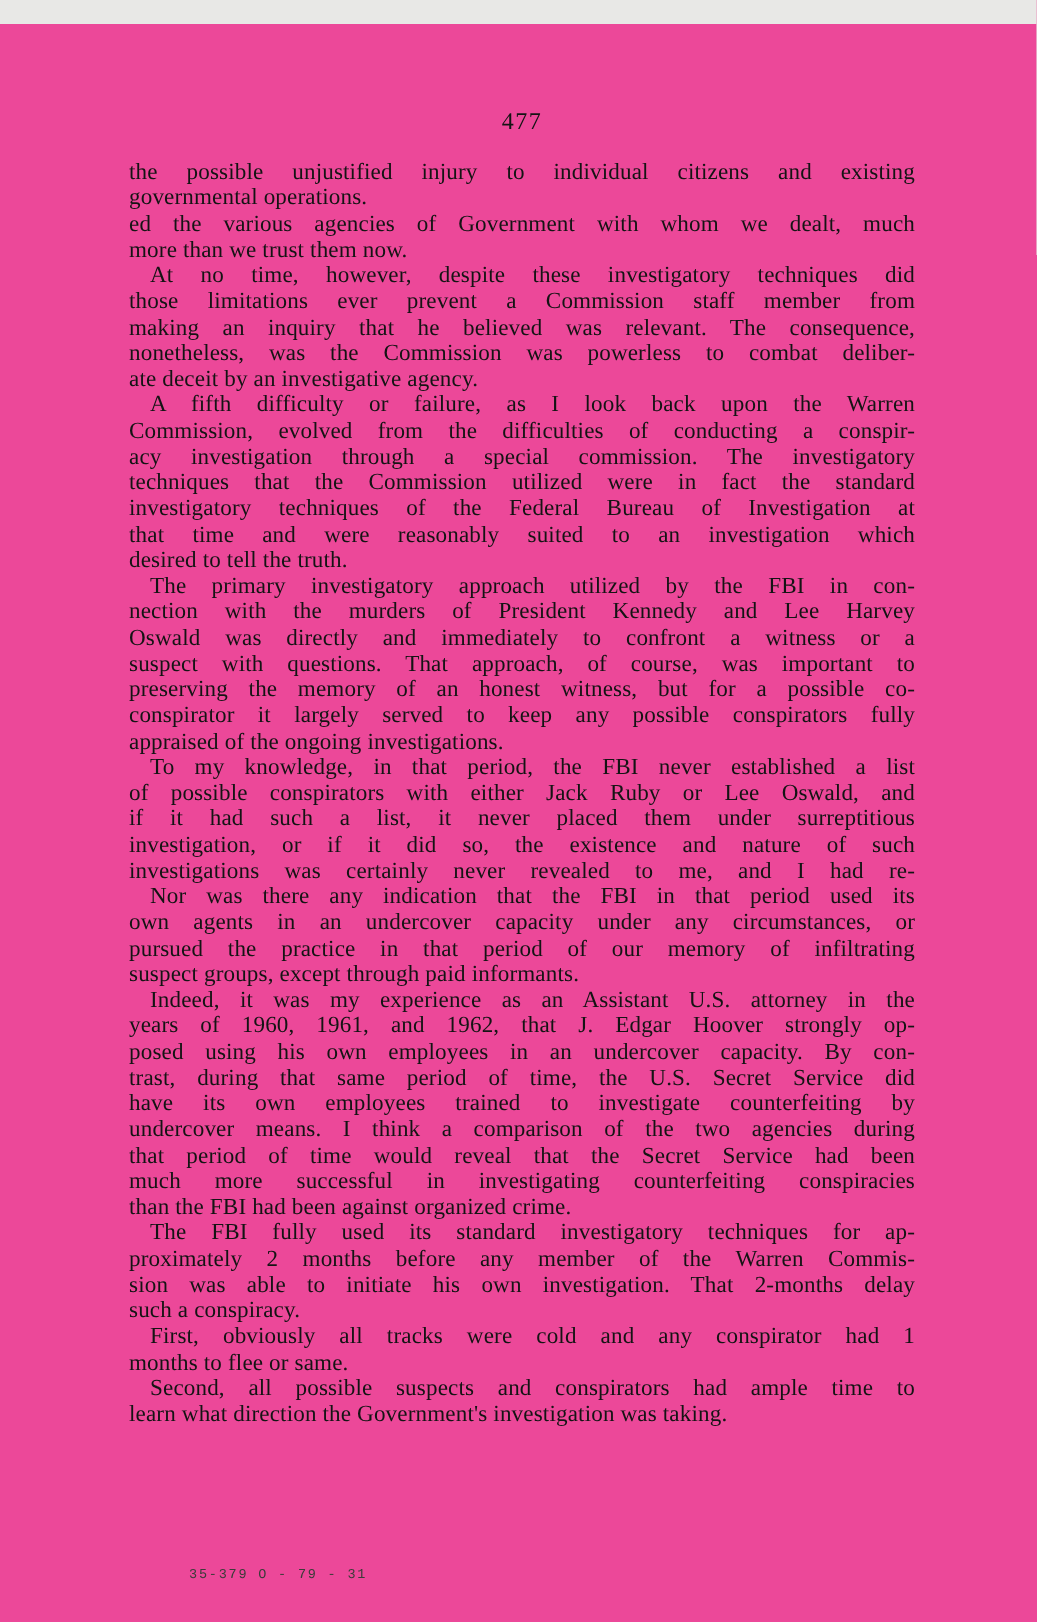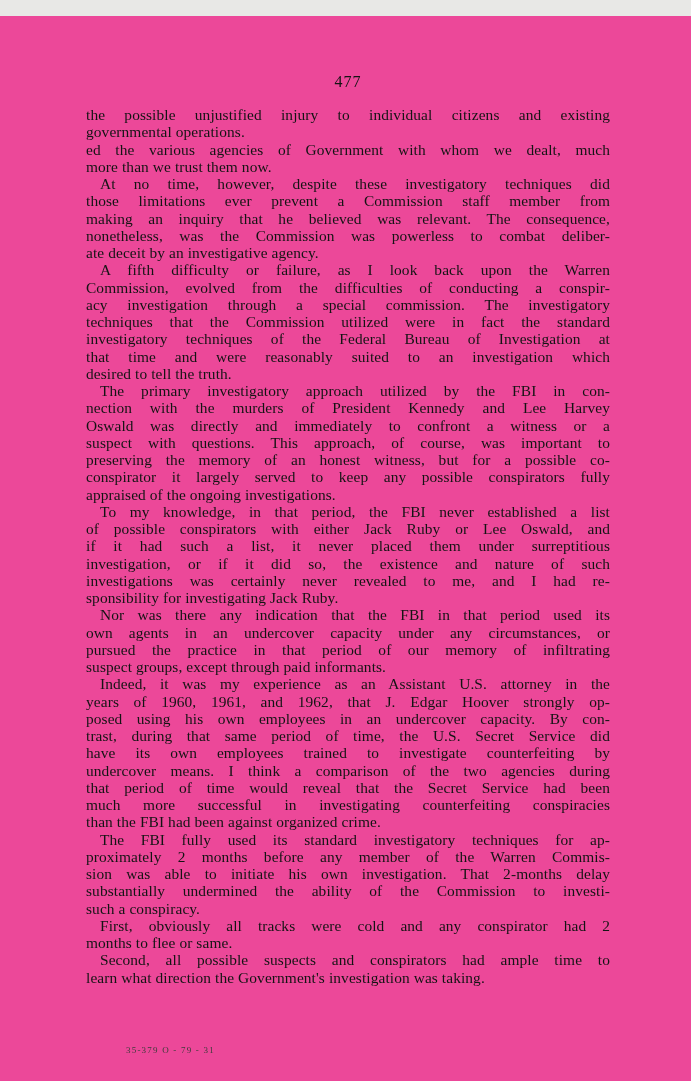--- a/index.html
+++ b/index.html
@@ -51,21 +51,21 @@
   .line.indent {
     text-indent: 14px;
   }
   .print-code {
     position: absolute;
     top: 1029px;
     left: 126px;
     font-size: 9px;
     letter-spacing: 1.2px;
     color: #3c3c3a;
-    font-family: Liberation Serif, serif;
+    font-family: Liberation Mono, monospace;
   }
 </style>
 </head>
 <body>
 
 <div class="page">
   <div class="page-number">477</div>
 
   <div class="body-text" id="body-text">
       <div class="paragraph">
@@ -89,32 +89,31 @@
         <div class="line">acy investigation through a special commission. The investigatory</div>
         <div class="line">techniques that the Commission utilized were in fact the standard</div>
         <div class="line">investigatory techniques of the Federal Bureau of Investigation at</div>
         <div class="line">that time and were reasonably suited to an investigation which</div>
         <div class="line last">desired to tell the truth.</div>
       </div>
       <div class="paragraph">
         <div class="line indent">The primary investigatory approach utilized by the FBI in con-</div>
         <div class="line">nection with the murders of President Kennedy and Lee Harvey</div>
         <div class="line">Oswald was directly and immediately to confront a witness or a</div>
-        <div class="line">suspect with questions. This approach, of course, was important to</div>
+        <div class="line">suspect with questions. That approach, of course, was important to</div>
         <div class="line">preserving the memory of an honest witness, but for a possible co-</div>
         <div class="line">conspirator it largely served to keep any possible conspirators fully</div>
         <div class="line last">appraised of the ongoing investigations.</div>
       </div>
       <div class="paragraph">
         <div class="line indent">To my knowledge, in that period, the FBI never established a list</div>
         <div class="line">of possible conspirators with either Jack Ruby or Lee Oswald, and</div>
         <div class="line">if it had such a list, it never placed them under surreptitious</div>
         <div class="line">investigation, or if it did so, the existence and nature of such</div>
         <div class="line">investigations was certainly never revealed to me, and I had re-</div>
-        <div class="line last">sponsibility for investigating Jack Ruby.</div>
       </div>
       <div class="paragraph">
         <div class="line indent">Nor was there any indication that the FBI in that period used its</div>
         <div class="line">own agents in an undercover capacity under any circumstances, or</div>
         <div class="line">pursued the practice in that period of our memory of infiltrating</div>
         <div class="line last">suspect groups, except through paid informants.</div>
       </div>
       <div class="paragraph">
         <div class="line indent">Indeed, it was my experience as an Assistant U.S. attorney in the</div>
         <div class="line">years of 1960, 1961, and 1962, that J. Edgar Hoover strongly op-</div>
@@ -123,25 +122,24 @@
         <div class="line">have its own employees trained to investigate counterfeiting by</div>
         <div class="line">undercover means. I think a comparison of the two agencies during</div>
         <div class="line">that period of time would reveal that the Secret Service had been</div>
         <div class="line">much more successful in investigating counterfeiting conspiracies</div>
         <div class="line last">than the FBI had been against organized crime.</div>
       </div>
       <div class="paragraph">
         <div class="line indent">The FBI fully used its standard investigatory techniques for ap-</div>
         <div class="line">proximately 2 months before any member of the Warren Commis-</div>
         <div class="line">sion was able to initiate his own investigation. That 2-months delay</div>
-        <div class="line">substantially undermined the ability of the Commission to investi-</div>
         <div class="line last">such a conspiracy.</div>
       </div>
       <div class="paragraph">
-        <div class="line indent">First, obviously all tracks were cold and any conspirator had 2</div>
+        <div class="line indent">First, obviously all tracks were cold and any conspirator had 1</div>
         <div class="line last">months to flee or same.</div>
       </div>
       <div class="paragraph">
         <div class="line indent">Second, all possible suspects and conspirators had ample time to</div>
         <div class="line last">learn what direction the Government's investigation was taking.</div>
       </div>
     </div>
 
   <div class="print-code">35-379 O - 79 - 31</div>
 </div>

